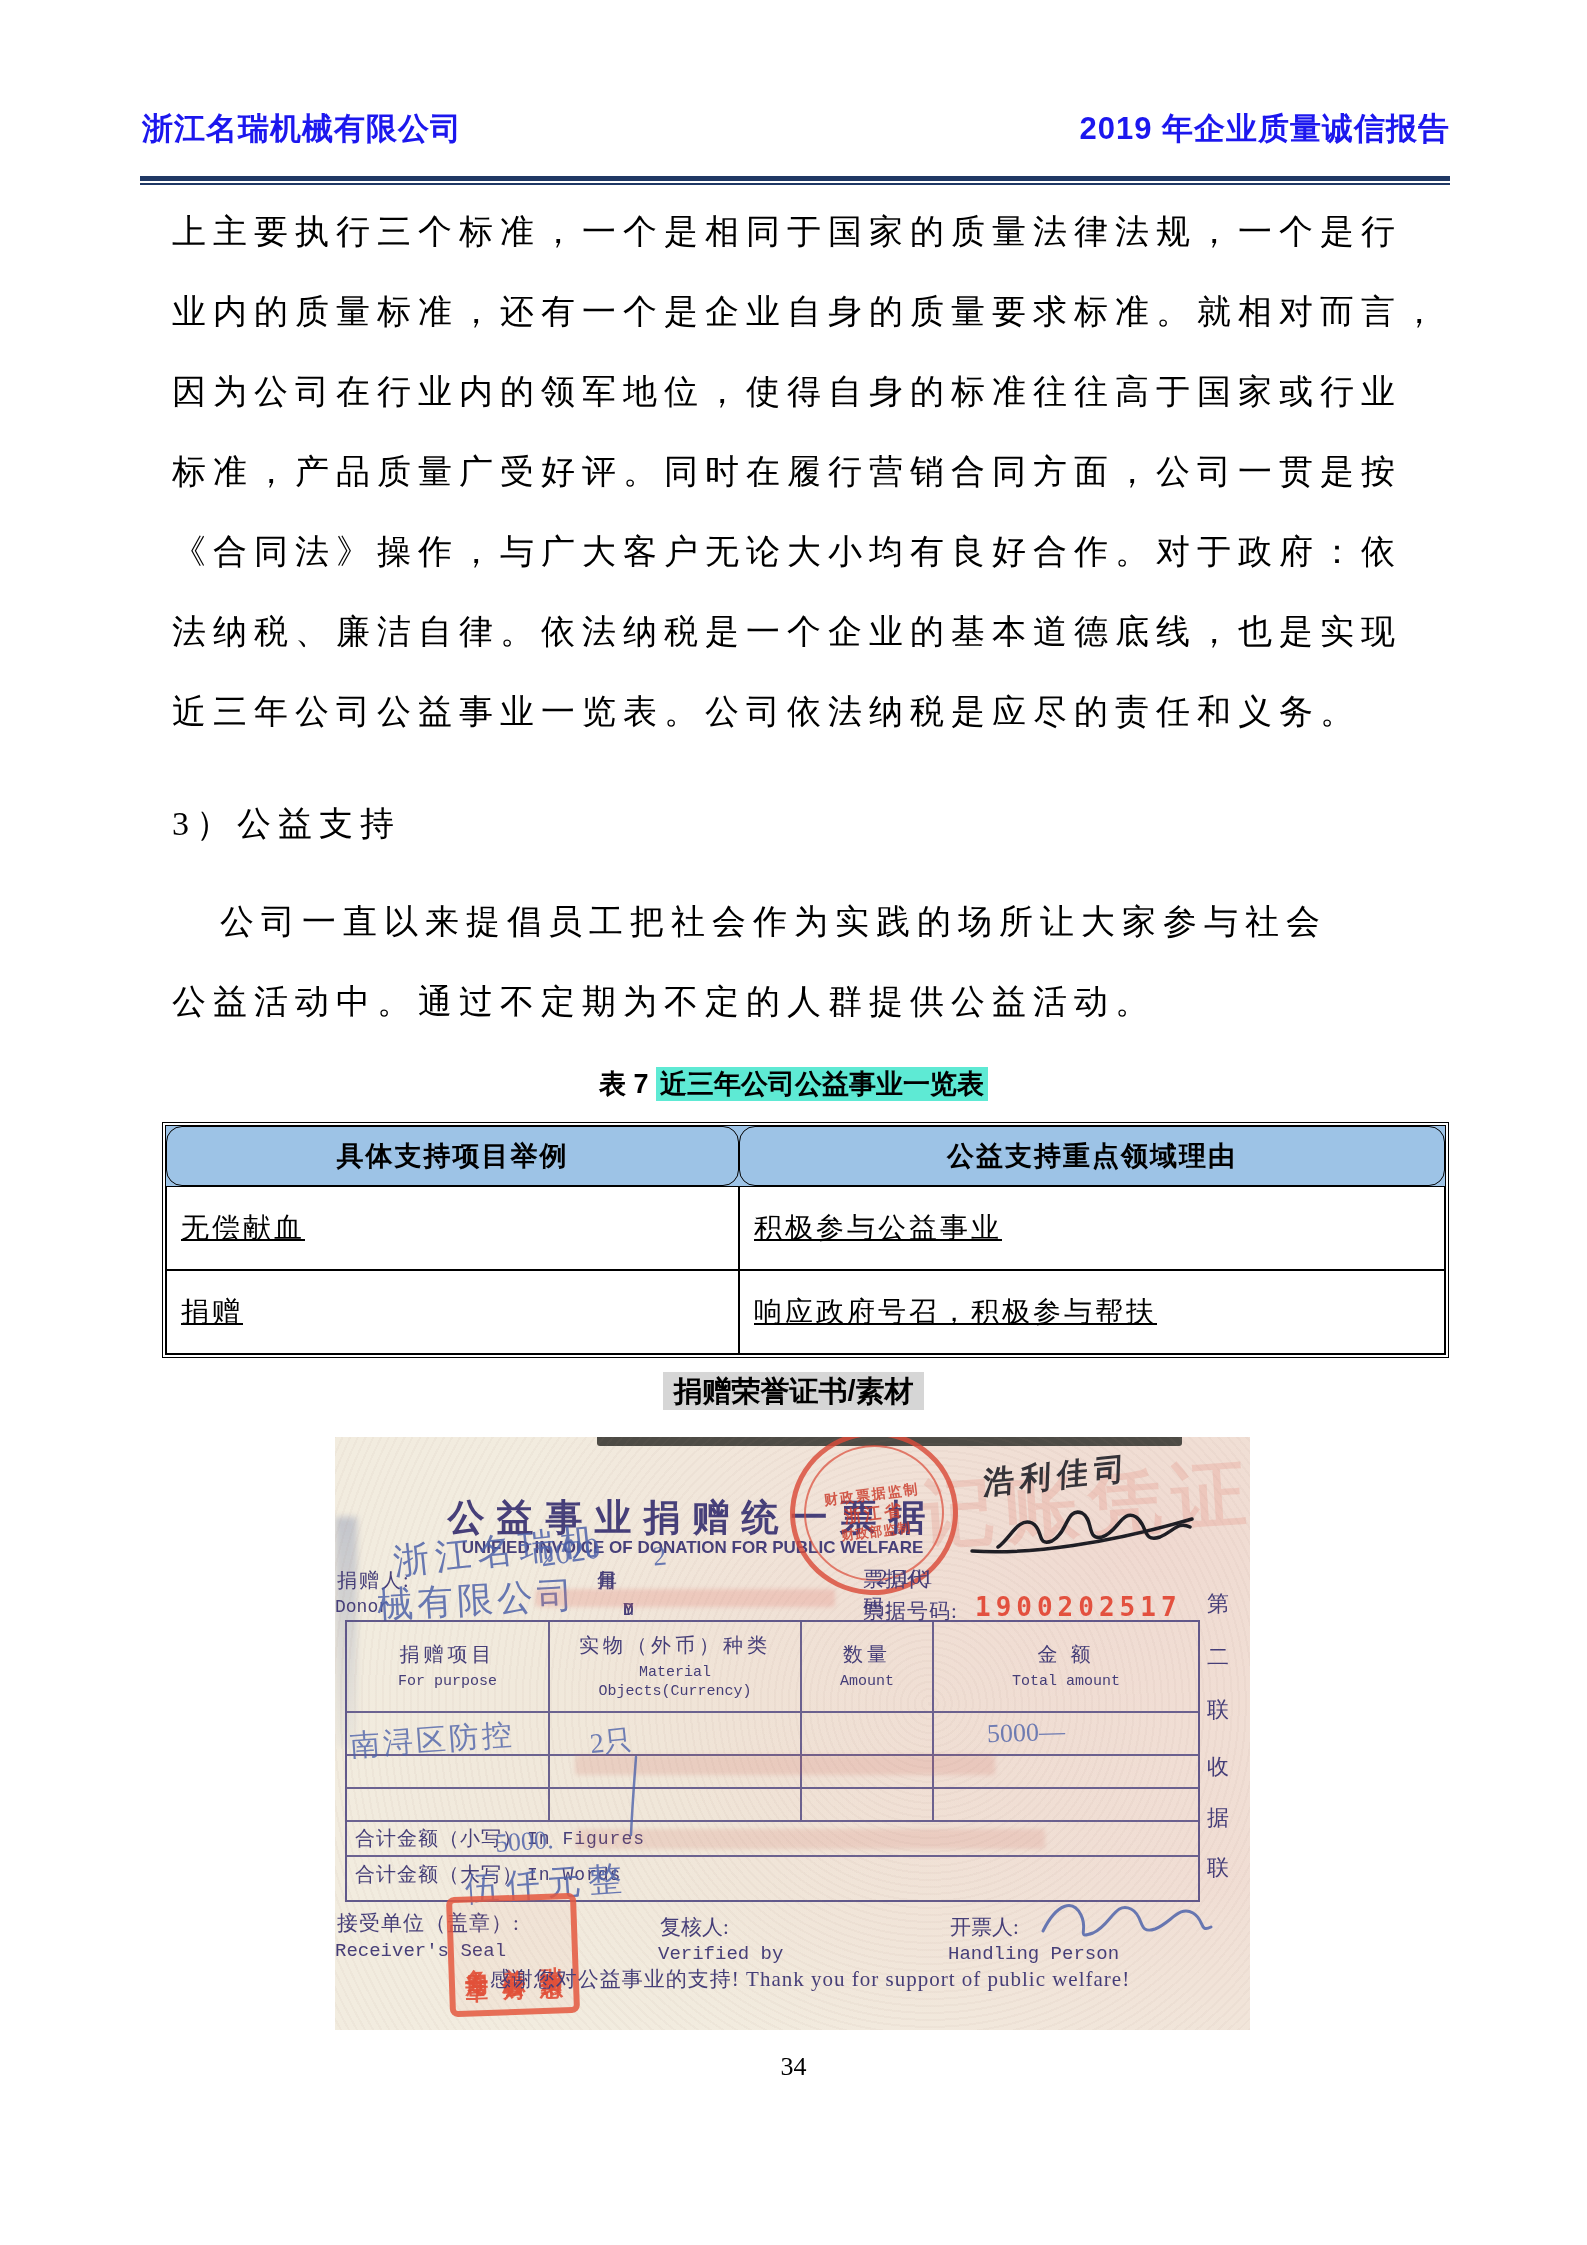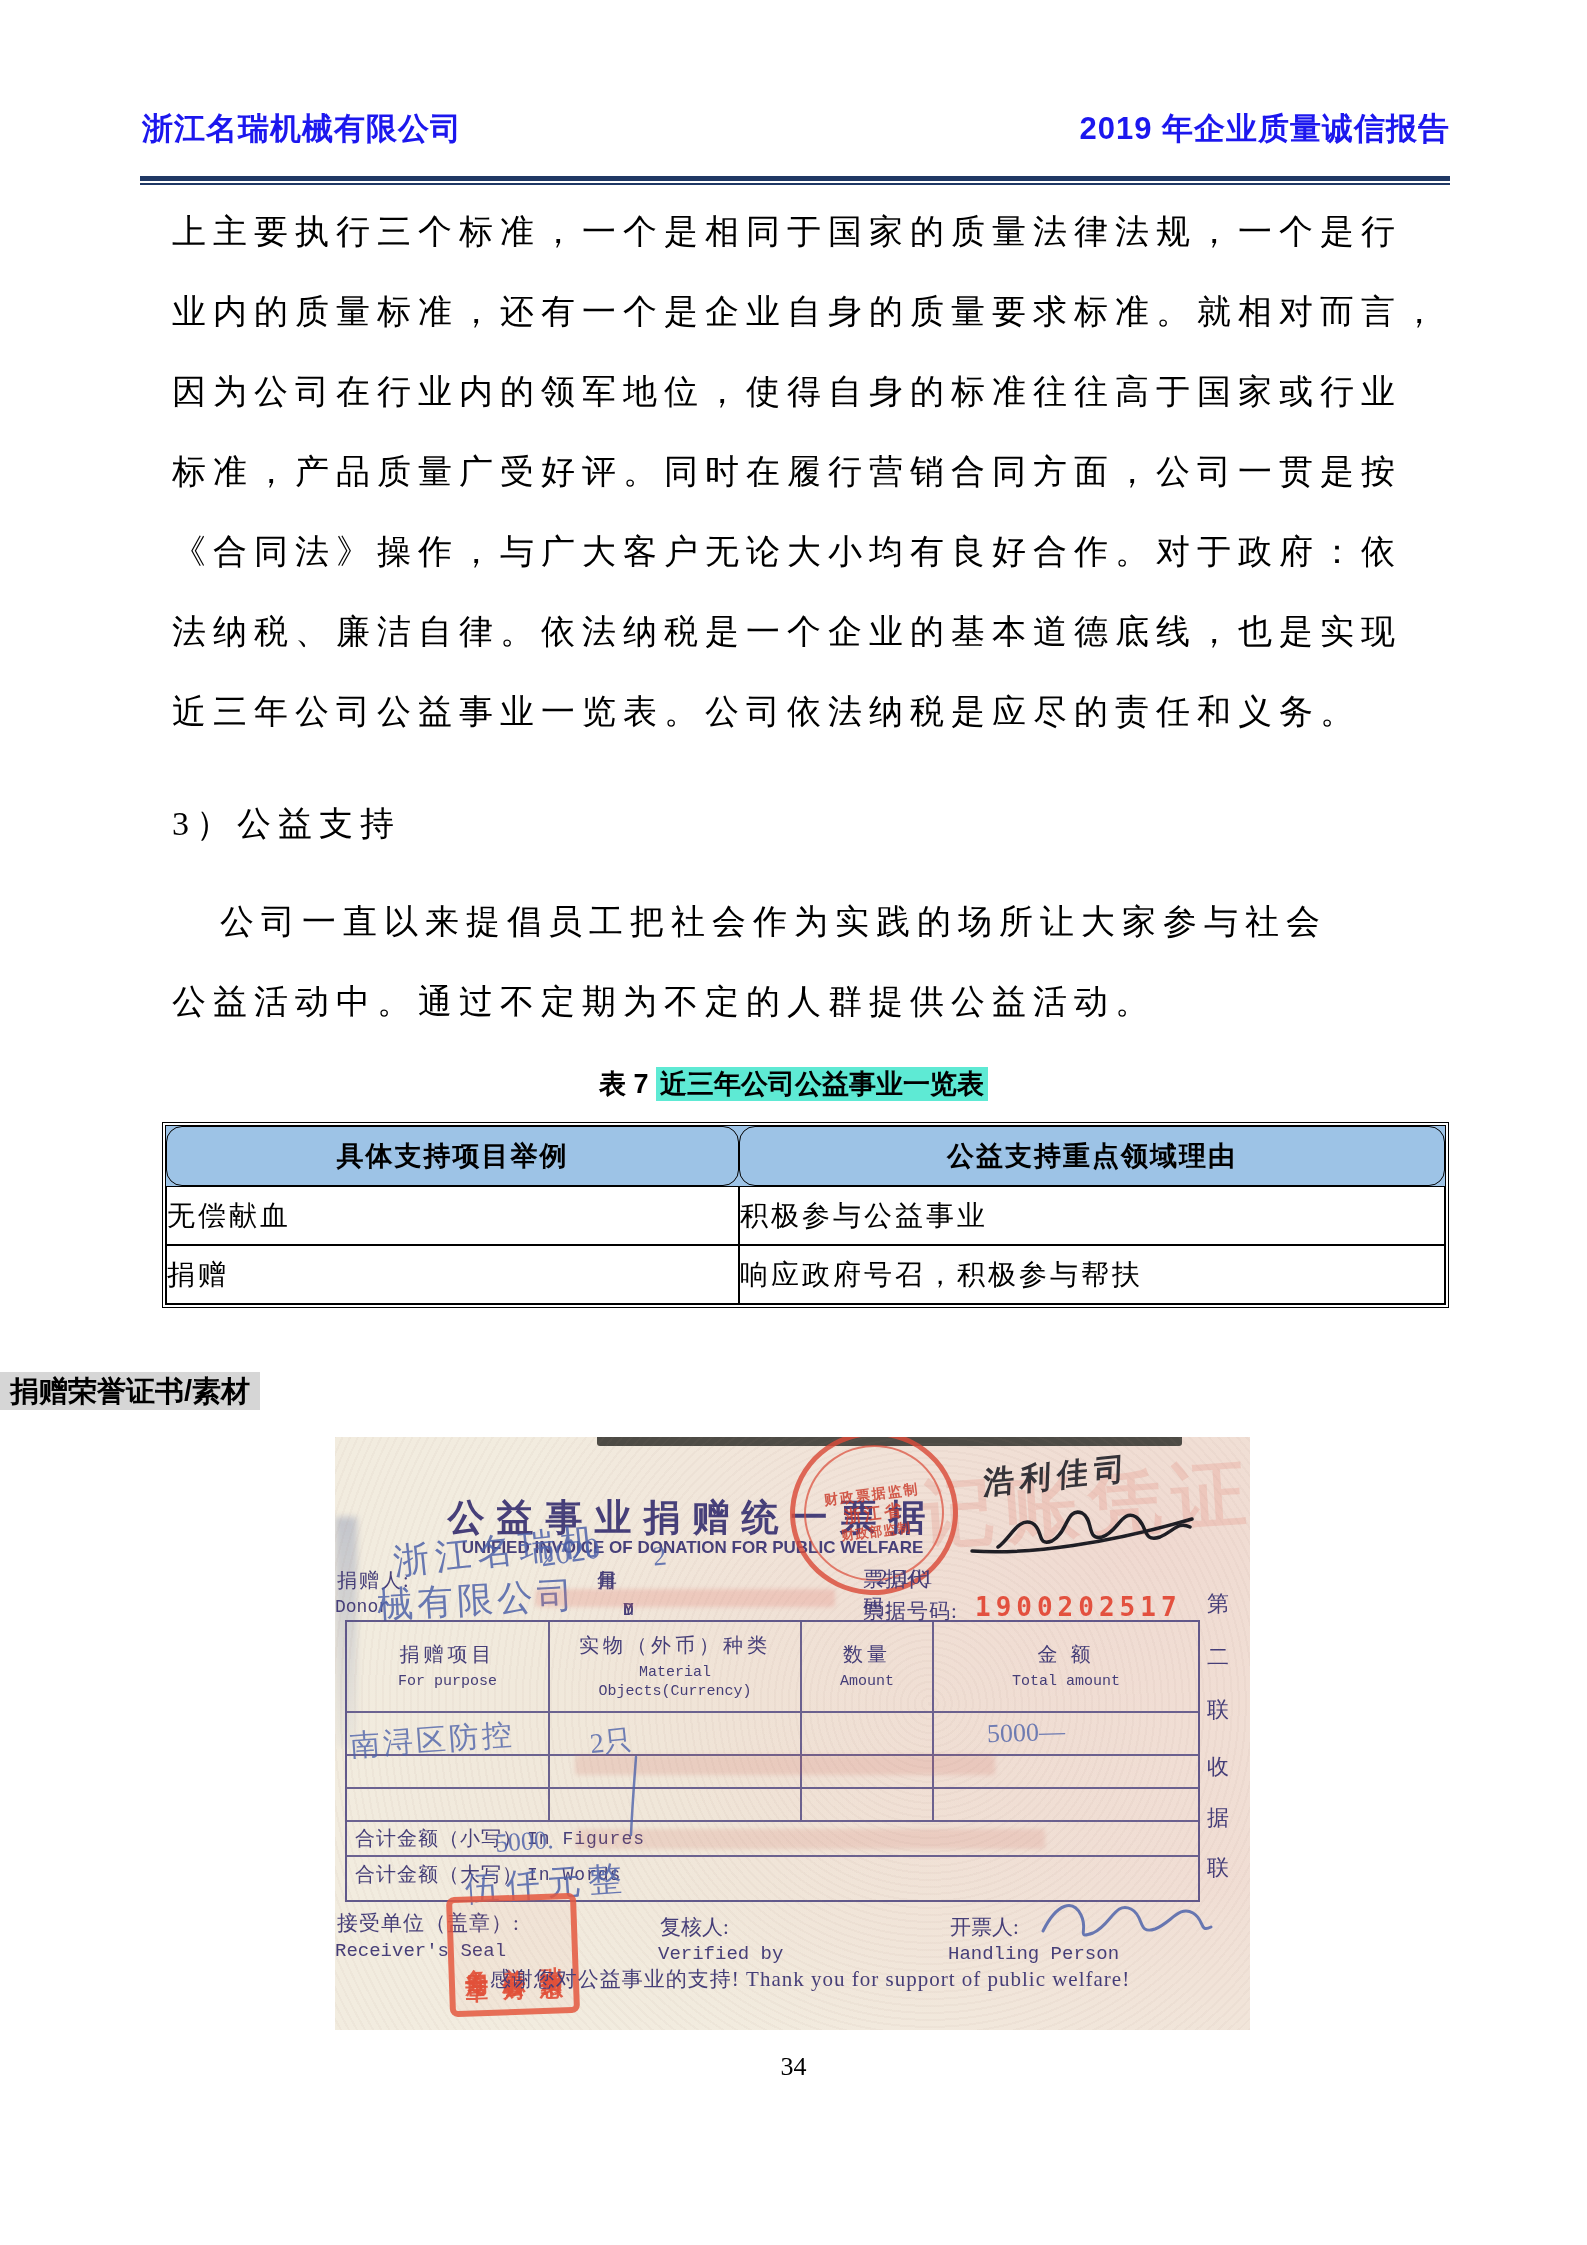--- a/index.html
+++ b/index.html
@@ -31,24 +31,24 @@
     font-family:"Liberation Sans","DejaVu Sans",sans-serif; font-weight:bold; font-size:27px; }
   .tcaption .hl { background:#5eead4; padding:2px 4px; }
   .tbl { position:absolute; left:162px; top:1122px; width:1287px; border:4px double #000; }
   .trow { display:flex; }
   .trow.h { background:#9dc3e6; }
   .tcell { border:1.5px solid #000; display:flex; align-items:center; }
   .tcell.c1 { width:573px; }
   .tcell.c2 { flex:1; }
   .trow.h .tcell { justify-content:center; height:60px;
     font-family:"Liberation Sans","DejaVu Sans",sans-serif; font-weight:bold; font-size:27px; letter-spacing:2px;border-radius:16px; }
-  .trow.b .tcell { height:59px; font-size:28px; letter-spacing:3px; }
-
-  
-  .media-head { position:absolute; left:0; top:1372px; width:100%; }
+  .trow.b .tcell { height:84px; padding-left:14px; font-size:28px; letter-spacing:3px;text-decoration:underline; }
+
+  
+  .media-head { position:absolute; left:0; top:1372px; width:100%; text-align:center; }
   .media-head span { background:#d6d6d6;
     font-family:"Liberation Sans","DejaVu Sans",sans-serif; font-weight:bold; font-size:29px; padding:3px 10px; }
 
   
   .photo { position:absolute; left:335px; top:1437px; width:915px; height:593px; overflow:hidden;
     background:
       radial-gradient(ellipse at 88% 18%, rgba(238,201,196,.55), transparent 55%),
       radial-gradient(ellipse at 97% 75%, rgba(238,201,196,.40), transparent 45%),
       radial-gradient(ellipse at 45% 55%, rgba(235,215,200,.35), transparent 60%),
       #f2ecdf;

